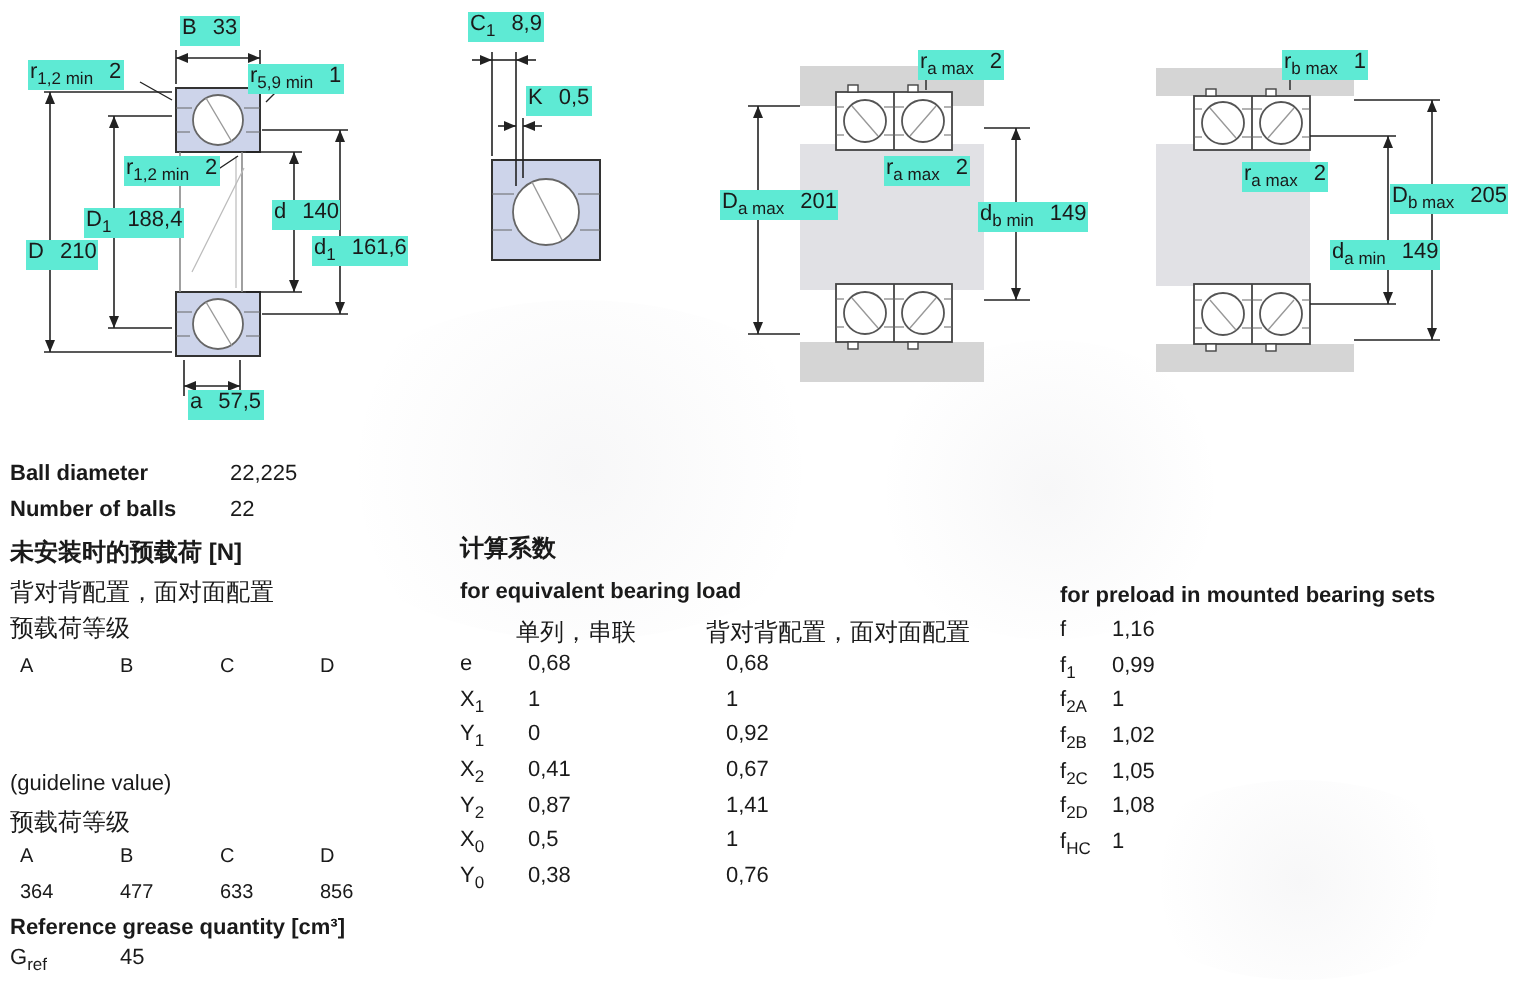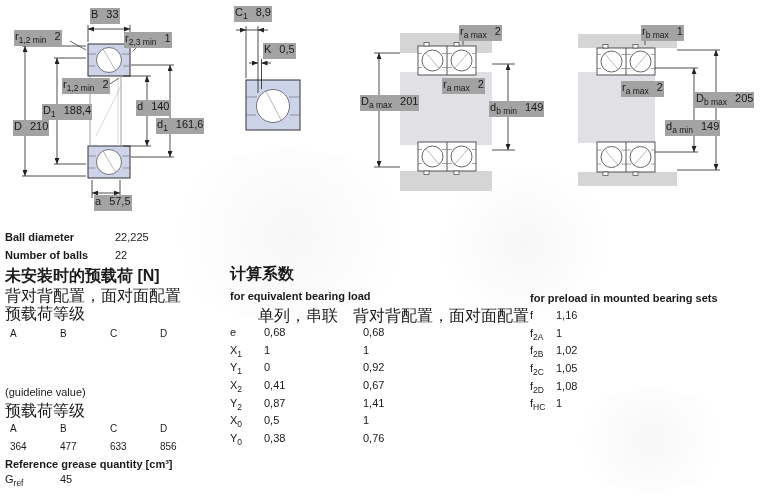--- a/index.html
+++ b/index.html
@@ -1,24 +1,24 @@
 <!DOCTYPE html>
 <html><head>
 <meta charset="utf-8">
 <style>
   html,body{margin:0;padding:0;background:#fff;}
   .page{position:relative;width:766px;height:495px;background:#fff;overflow:hidden;
         font-family:"Liberation Sans","DejaVu Sans",sans-serif;color:#1a1a1a;}
   .dwg{position:absolute;}
-  .dim{position:absolute;font-size:11px;line-height:12px;white-space:nowrap;background:#a3a3a3;padding:0 1px;}
+  .dim{position:absolute;font-size:11px;line-height:12px;white-space:nowrap;background:#5eead4;padding:0 1px;}
   .dim sub{font-size:8.5px;}
   .dim .v{margin-left:8px;}
   .t{position:absolute;font-size:11px;line-height:13px;white-space:nowrap;}
   .b{font-weight:700;}
-  .zh{font-size:16px;line-height:14px;}
+  .zh{font-size:12px;line-height:14px;}
   .t sub, .frow sub{font-size:8.5px;}
   .rows{position:absolute;}
   .frow{display:flex;height:17.7px;line-height:17.7px;font-size:11px;}
   .fl{width:28px;}
   .fl2{width:26px;}
   .fc1{width:95px;padding-left:6px;box-sizing:border-box;}
   .fc2{padding-left:10px;}
   .grid{position:absolute;font-size:10px;line-height:13px;}
   .gcell{display:inline-block;width:50px;}
   .wm{position:absolute;border-radius:50%;
@@ -170,21 +170,21 @@
       <line x1="146" y1="35" x2="146" y2="155" marker-start="url(#ah4)" marker-end="url(#ah4)"></line>
       <line x1="85" y1="53" x2="128" y2="53"></line>
         <line x1="85" y1="137" x2="128" y2="137"></line>
       <line x1="124" y1="53" x2="124" y2="137" marker-start="url(#ah4)" marker-end="url(#ah4)"></line>
       <line x1="75" y1="19" x2="75" y2="30" stroke-width="0.7"></line>
     </g>
   </svg>
 
   <div class="dim" style="left:90px;top:8px"><span>B</span><sub></sub><span class="v">33</span></div>
   <div class="dim" style="left:14px;top:30px"><span>r</span><sub>1,2 min</sub><span class="v">2</span></div>
-  <div class="dim" style="left:124px;top:32px"><span>r</span><sub>2,3 min</sub><span class="v">1</span></div>
+  <div class="dim" style="left:124px;top:32px"><span>r</span><sub>5,9 min</sub><span class="v">1</span></div>
   <div class="dim" style="left:62px;top:78px"><span>r</span><sub>1,2 min</sub><span class="v">2</span></div>
   <div class="dim" style="left:42px;top:104px"><span>D</span><sub>1</sub><span class="v">188,4</span></div>
   <div class="dim" style="left:13px;top:120px"><span>D</span><sub></sub><span class="v">210</span></div>
   <div class="dim" style="left:136px;top:100px"><span>d</span><sub></sub><span class="v">140</span></div>
   <div class="dim" style="left:156px;top:118px"><span>d</span><sub>1</sub><span class="v">161,6</span></div>
   <div class="dim" style="left:94px;top:195px"><span>a</span><sub></sub><span class="v">57,5</span></div>
 
   <div class="dim" style="left:234px;top:6px"><span>C</span><sub>1</sub><span class="v">8,9</span></div>
   <div class="dim" style="left:263px;top:43px"><span>K</span><sub></sub><span class="v">0,5</span></div>
 
@@ -265,20 +265,24 @@
       </div>
     </div>
 
   <div class="t b" style="left:530px;top:292px">for preload in mounted bearing sets</div>
   <div class="rows" style="left:530px;top:307px;width:160px">
       <div class="frow">
         <span class="fl2"><span>f</span><sub></sub></span>
         <span>1,16</span>
       </div>
       <div class="frow">
+        <span class="fl2"><span>f</span><sub>1</sub></span>
+        <span>0,99</span>
+      </div>
+      <div class="frow">
         <span class="fl2"><span>f</span><sub>2A</sub></span>
         <span>1</span>
       </div>
       <div class="frow">
         <span class="fl2"><span>f</span><sub>2B</sub></span>
         <span>1,02</span>
       </div>
       <div class="frow">
         <span class="fl2"><span>f</span><sub>2C</sub></span>
         <span>1,05</span>

